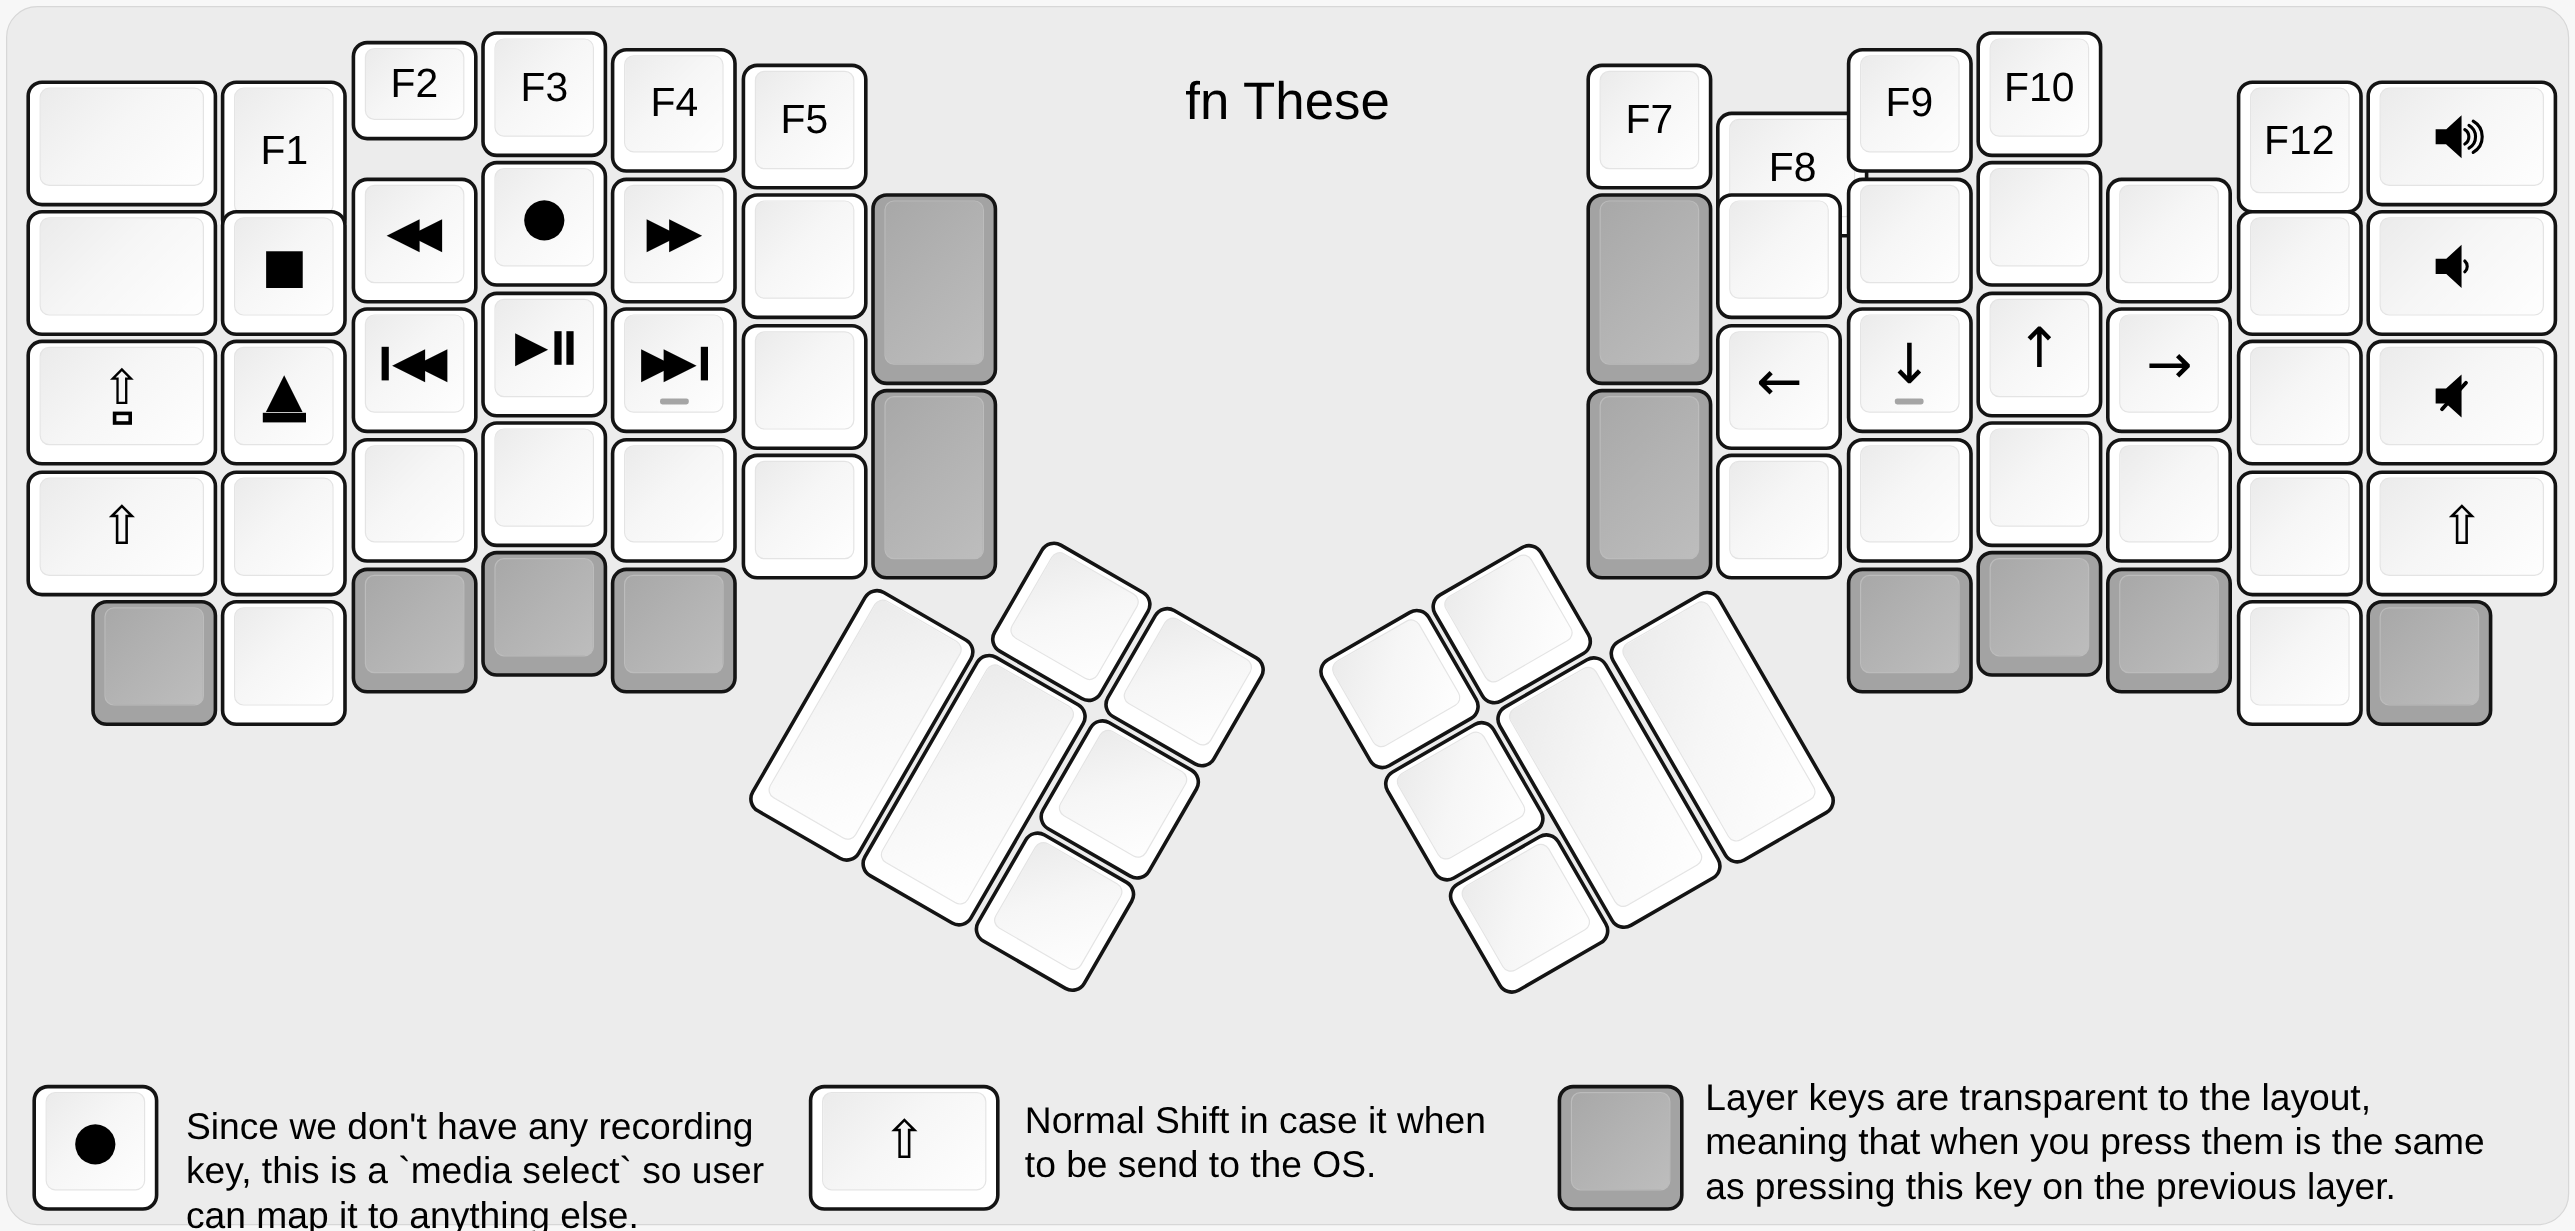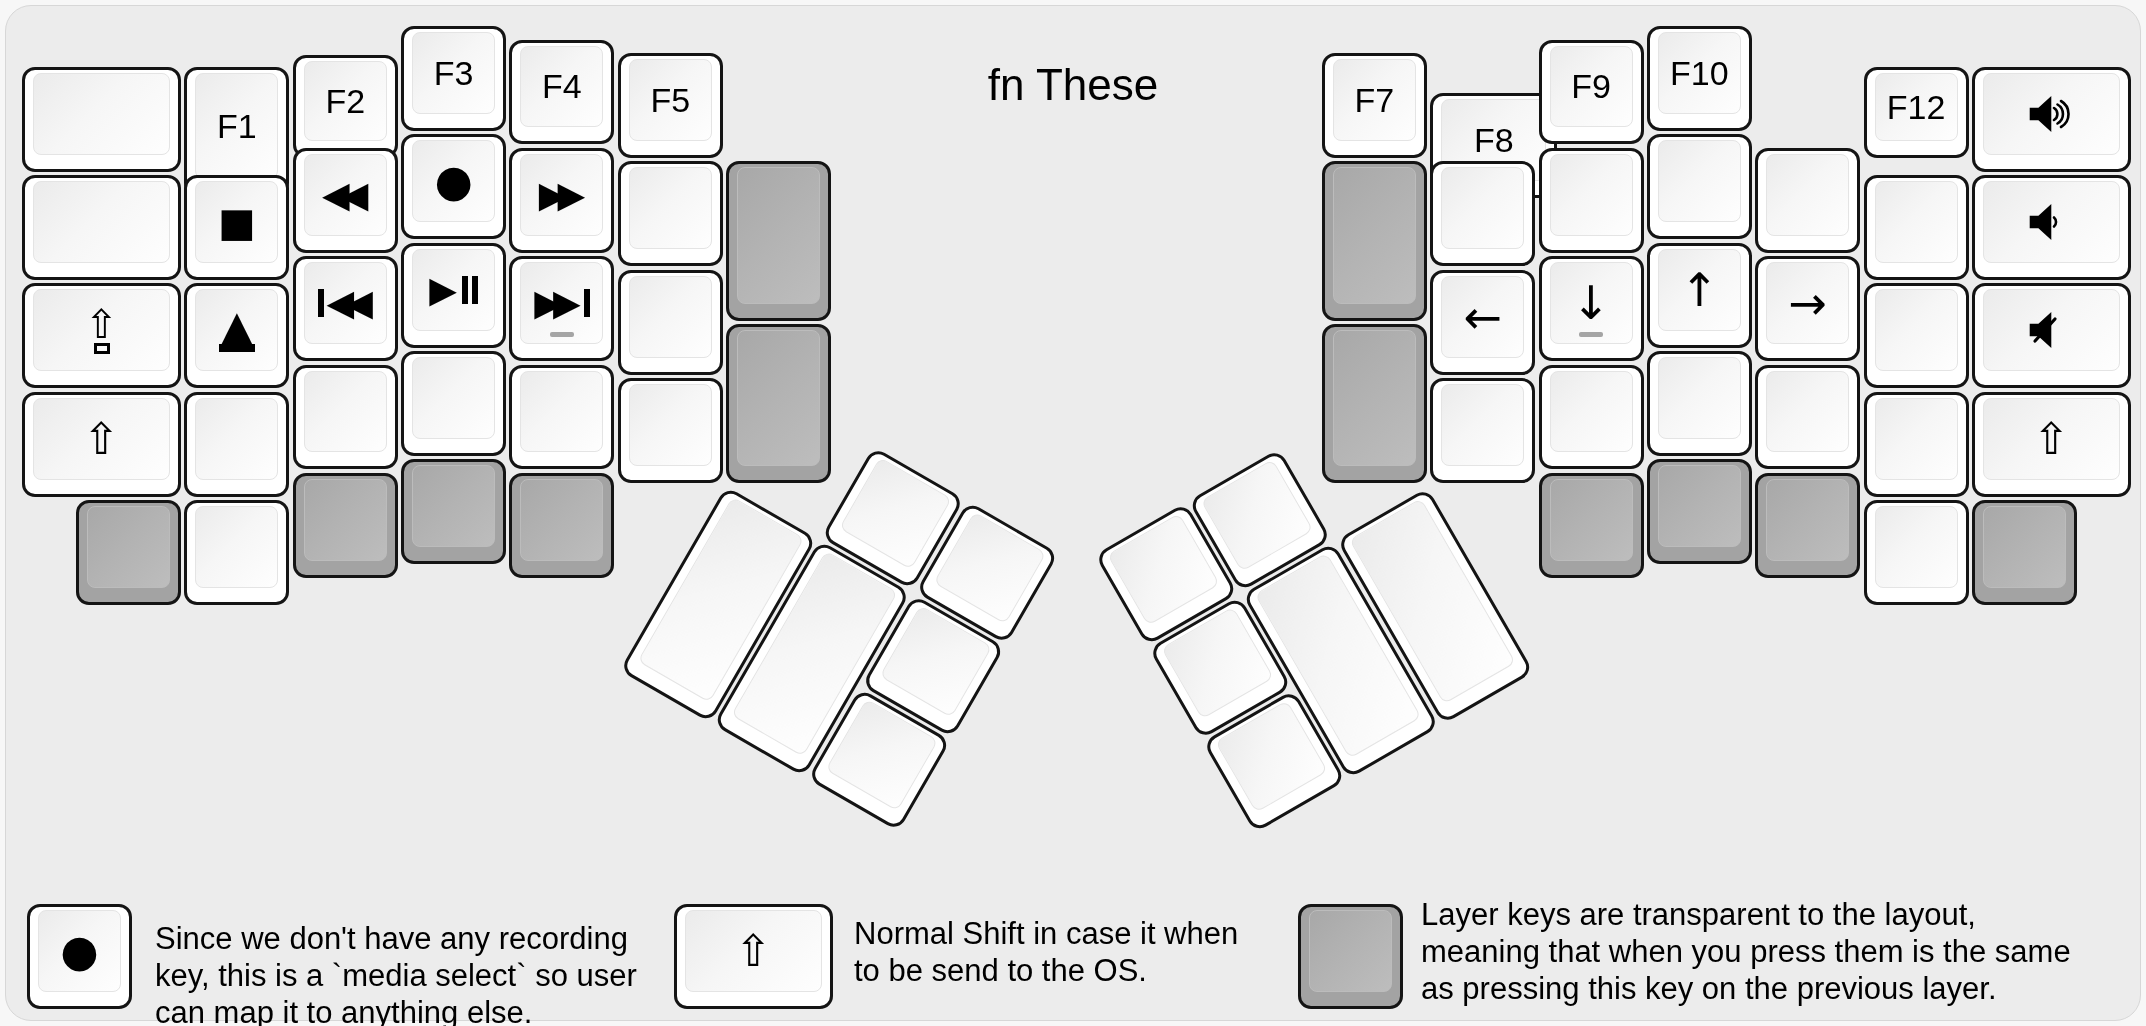--- a/index.html
+++ b/index.html
@@ -75,21 +75,21 @@
         <div class="keytop">
           <span class="col">
             <span class="ico fs40" style="line-height: 0.8;">▲</span>
             <span class="hbar"></span>
           </span>
         </div>
       </div>
       <div class="key white" style="left: 178.495px; top: 385.614px; width: 104.93px; height: 104.93px;">
         <div class="keytop"></div>
       </div>
-      <div class="key white" style="left: 286.825px; top: 49px; width: 104.93px; height: 103px;">
+      <div class="key white" style="left: 286.825px; top: 28px; width: 104.93px; height: 83px;">
         <div class="keytop">
           <span class="klabel">F2</span>
         </div>
       </div>
       <div class="key white" style="left: 286.825px; top: 141.871px; width: 104.93px; height: 104.93px;">
         <div class="keytop">
           <span class="row tri2">
             <span class="ico fs36">◀</span>
             <span class="ico fs36">◀</span>
           </span>
@@ -258,21 +258,21 @@
         <div class="keytop"></div>
       </div>
       <div class="key white" style="left: 1749.28px; top: 250.201px; width: 104.93px; height: 104.93px;">
         <div class="keytop">
           <span class="ico fs46">→</span>
         </div>
       </div>
       <div class="key white" style="left: 1749.28px; top: 358.531px; width: 104.93px; height: 104.93px;">
         <div class="keytop"></div>
       </div>
-      <div class="key white" style="left: 1857.61px; top: 60.6238px; width: 104.93px; height: 91px;">
+      <div class="key white" style="left: 1857.61px; top: 60.6238px; width: 104.93px; height: 111px;">
         <div class="keytop">
           <span class="klabel">F12</span>
         </div>
       </div>
       <div class="key white" style="left: 1857.61px; top: 168.954px; width: 104.93px; height: 104.93px;">
         <div class="keytop"></div>
       </div>
       <div class="key white" style="left: 1857.61px; top: 277.284px; width: 104.93px; height: 104.93px;">
         <div class="keytop"></div>
       </div>

